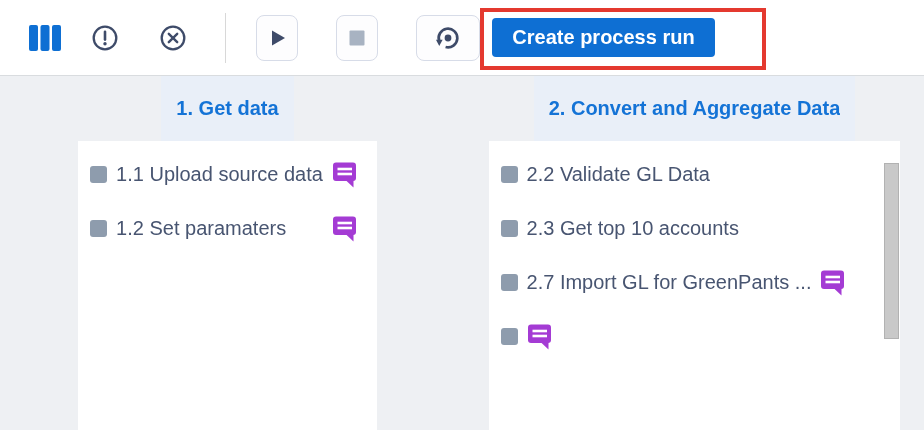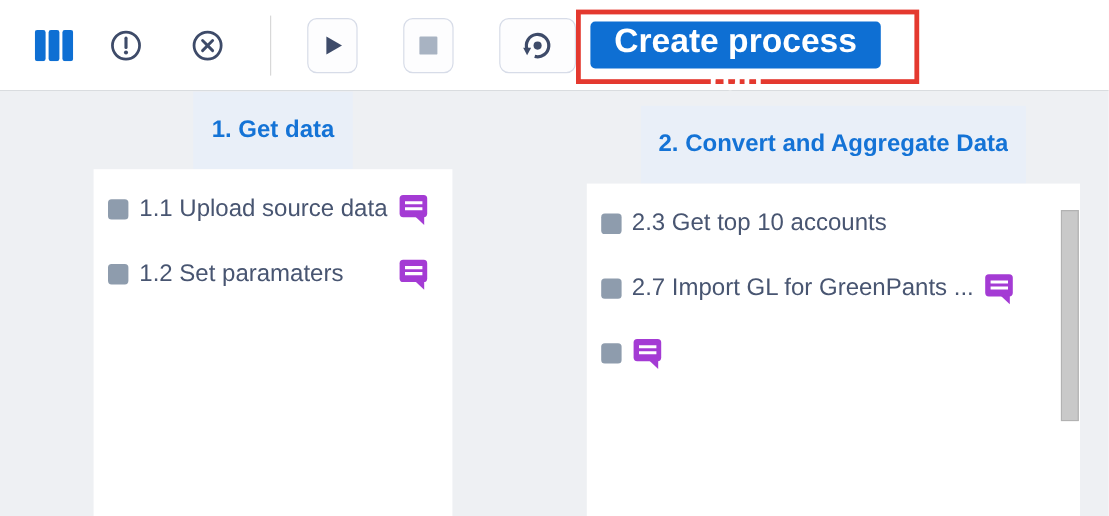--- a/index.html
+++ b/index.html
@@ -50,36 +50,36 @@
   .tb-btn.stop{width:42px;margin-left:38px;}
   .tb-btn.hist{width:64px;margin-left:38px;}
   .annotation{
     position:absolute;left:480px;top:8px;
     width:286px;height:62px;
     border:4px solid var(--annotation-red);
     pointer-events:none;
   }
   .create-btn{
     position:absolute;left:8px;top:6px;
-    width:242px;height:39px;
+    width:223px;height:39px;
     background:var(--accent-blue);
     color:#ffffff;border:none;border-radius:4px;
-    font-family:inherit;font-size:28px;font-weight:600;
+    font-family:inherit;font-size:20px;font-weight:600;
     cursor:pointer;pointer-events:auto;
   }
   
   .content{
     height:354px;
     background:var(--page-bg);
     display:flex;
     padding-left:7px;
   }
   .column{display:flex;flex-direction:column;overflow:hidden;align-items:center;}
   .column.first{width:441px;margin-right:17px;flex:none;}
-  .column.rest{flex:1;min-width:0;margin-top:12px;}
+  .column.rest{flex:1;min-width:0;}
   .column-header{
     height:65px;flex:none;
     background:var(--column-header-bg);
     display:flex;align-items:center;
     padding:0 15px;
     cursor:pointer;
   }
   .column-title{
     font-size:20px;font-weight:600;
     color:var(--header-text-blue);
@@ -204,20 +204,25 @@
     </div>
   </div>
 
   <div class="column rest">
     <div class="column-header">
       <span class="column-title">2. Convert and Aggregate Data</span>
     </div>
     <div class="column-body">
       <div class="items">
 
+  <div class="task-item">
+    <span class="task-square"></span>
+    <span class="task-label">2.2 Validate GL Data</span>
+
+  </div>
 
   <div class="task-item">
     <span class="task-square"></span>
     <span class="task-label">2.3 Get top 10 accounts</span>
 
   </div>
 
   <div class="task-item">
     <span class="task-square"></span>
     <span class="task-label">2.7 Import GL for GreenPants ...</span>

